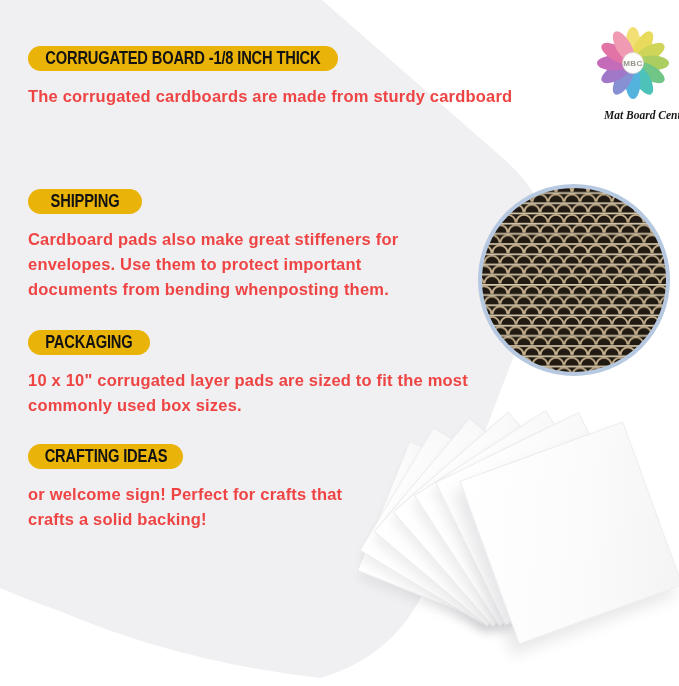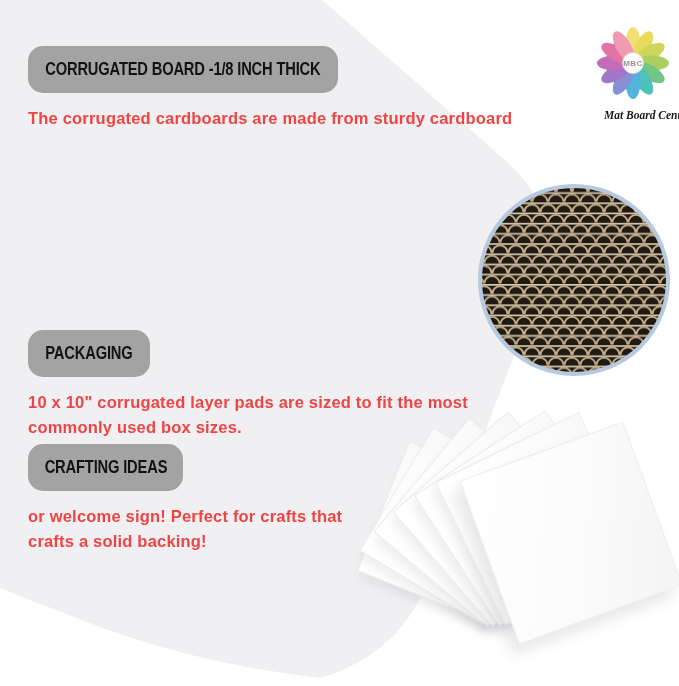--- a/index.html
+++ b/index.html
@@ -7,22 +7,22 @@
     position:relative;
     width:679px;height:686px;
     background:#ffffff;
     overflow:hidden;
     font-family:"Liberation Sans", sans-serif;
   }
   .bg-panel{position:absolute;left:0;top:0;z-index:0;}
   .section{position:absolute;left:28px;z-index:2;}
   .pill{
     display:flex;align-items:center;justify-content:center;
-    height:47px;border-radius:15px;
-    background:#a3a3a3;
+    height:25px;border-radius:15px;
+    background:#eab308;
   }
   .pill-label{
     display:inline-block;white-space:nowrap;
     font-weight:bold;font-size:17.5px;color:#121212;
     letter-spacing:-0.2px;
     transform:scaleX(0.84);transform-origin:center;
   }
   .body-text{
     margin-top:13px;
     font-weight:bold;font-size:16.5px;line-height:25px;
@@ -60,20 +60,30 @@
 
   <div class="section s0" style="top:46px">
     <div class="pill">
       <span class="pill-label">CORRUGATED BOARD -1/8 INCH THICK</span>
     </div>
     <div class="body-text">
       <div>The corrugated cardboards are made from sturdy cardboard</div>
     </div>
   </div>
 
+  <div class="section s1" style="top:189px">
+    <div class="pill">
+      <span class="pill-label">SHIPPING</span>
+    </div>
+    <div class="body-text">
+      <div>Cardboard pads also make great stiffeners for</div>
+      <div>envelopes. Use them to protect important</div>
+      <div>documents from bending whenposting them.</div>
+    </div>
+  </div>
 
   <div class="section s2" style="top:330px">
     <div class="pill">
       <span class="pill-label">PACKAGING</span>
     </div>
     <div class="body-text">
       <div>10 x 10" corrugated layer pads are sized to fit the most</div>
       <div>commonly used box sizes.</div>
     </div>
   </div>

